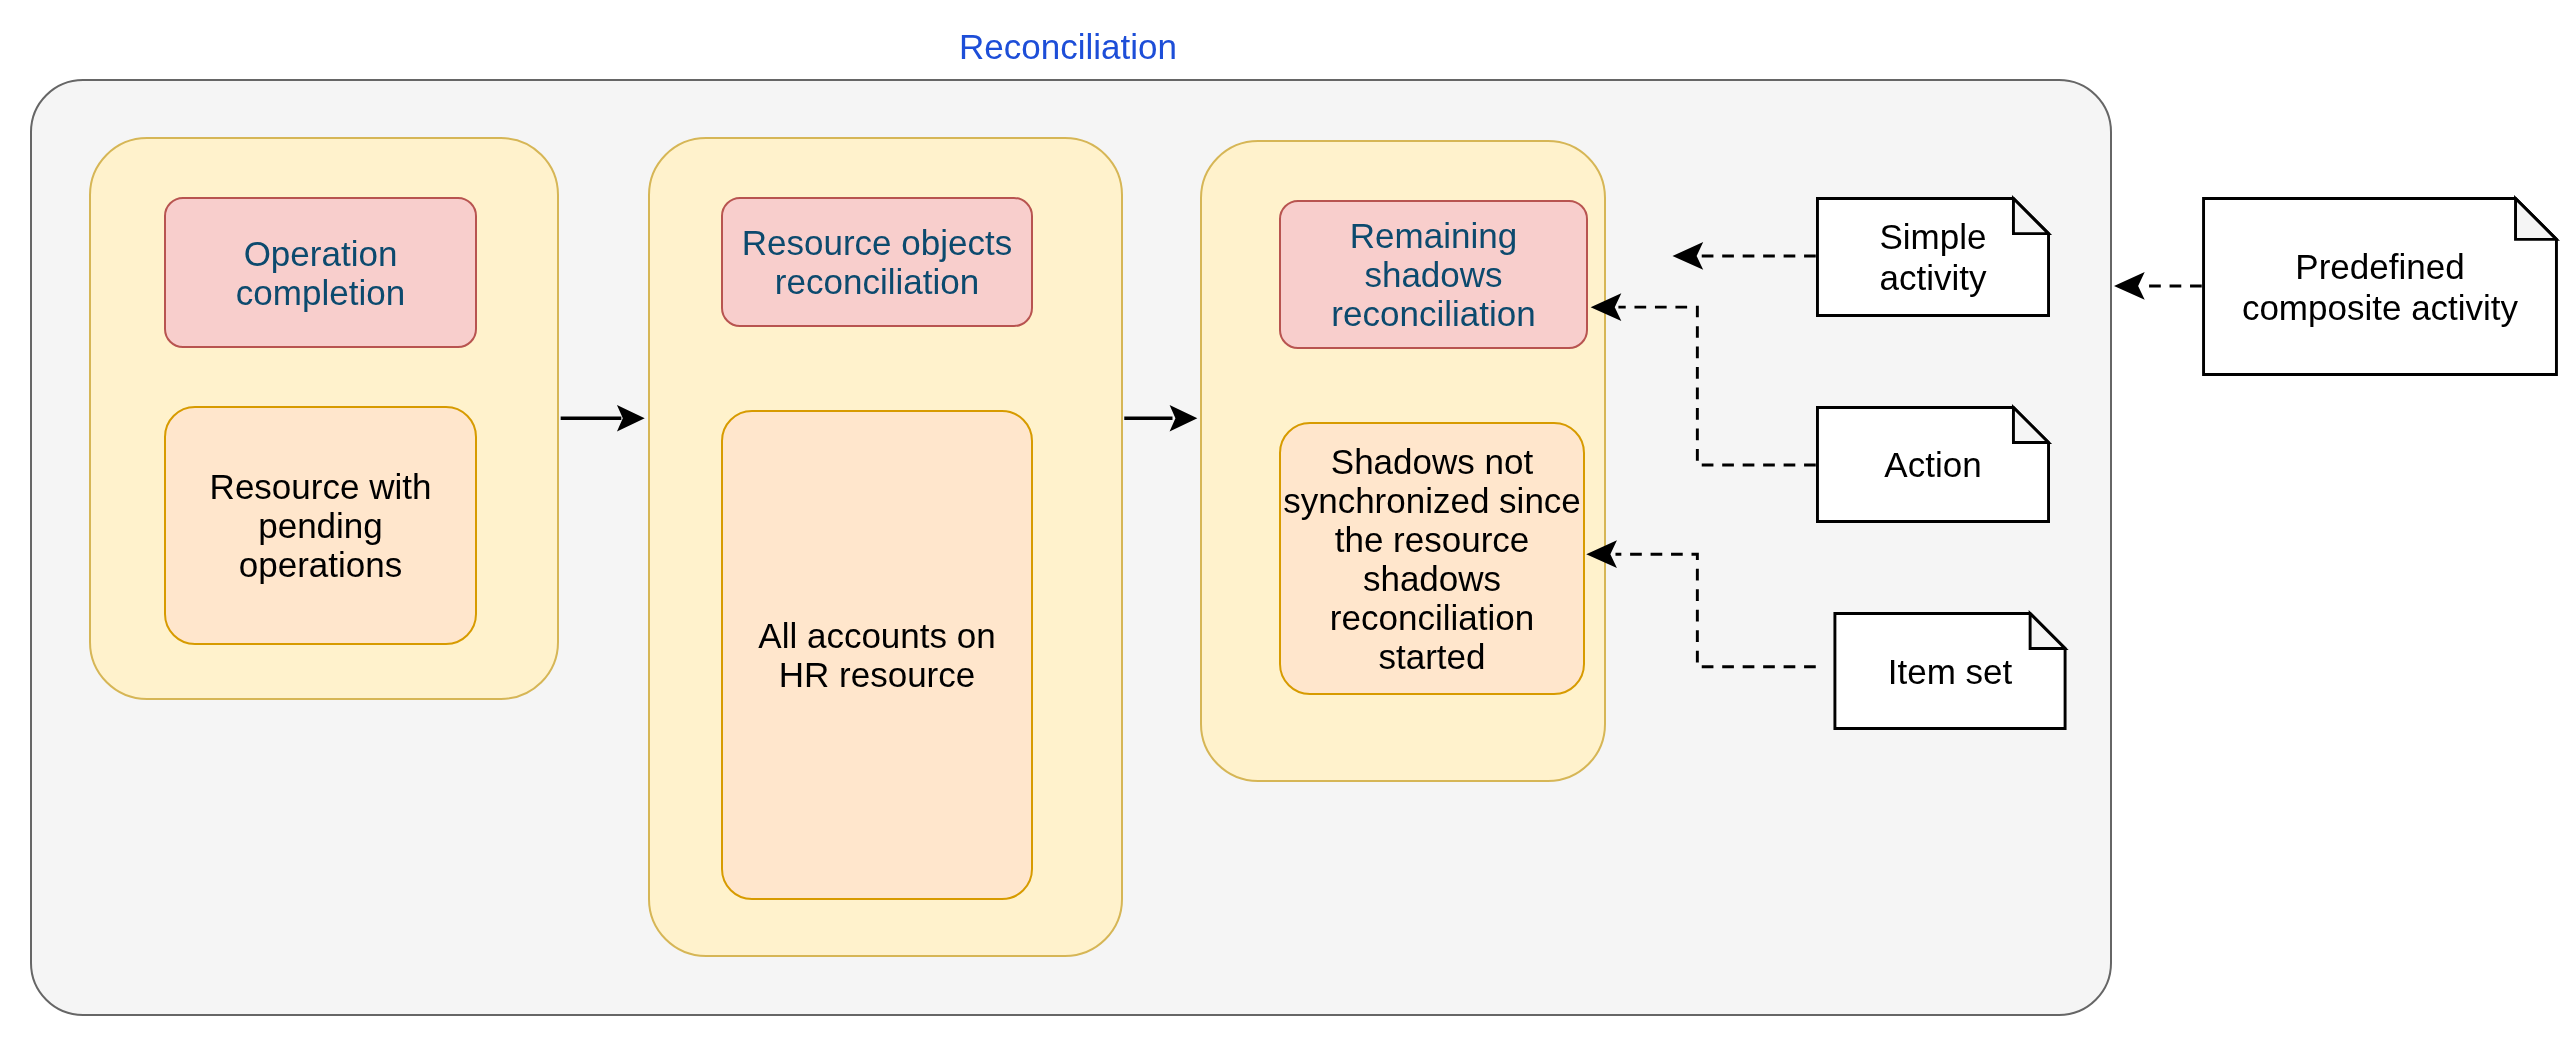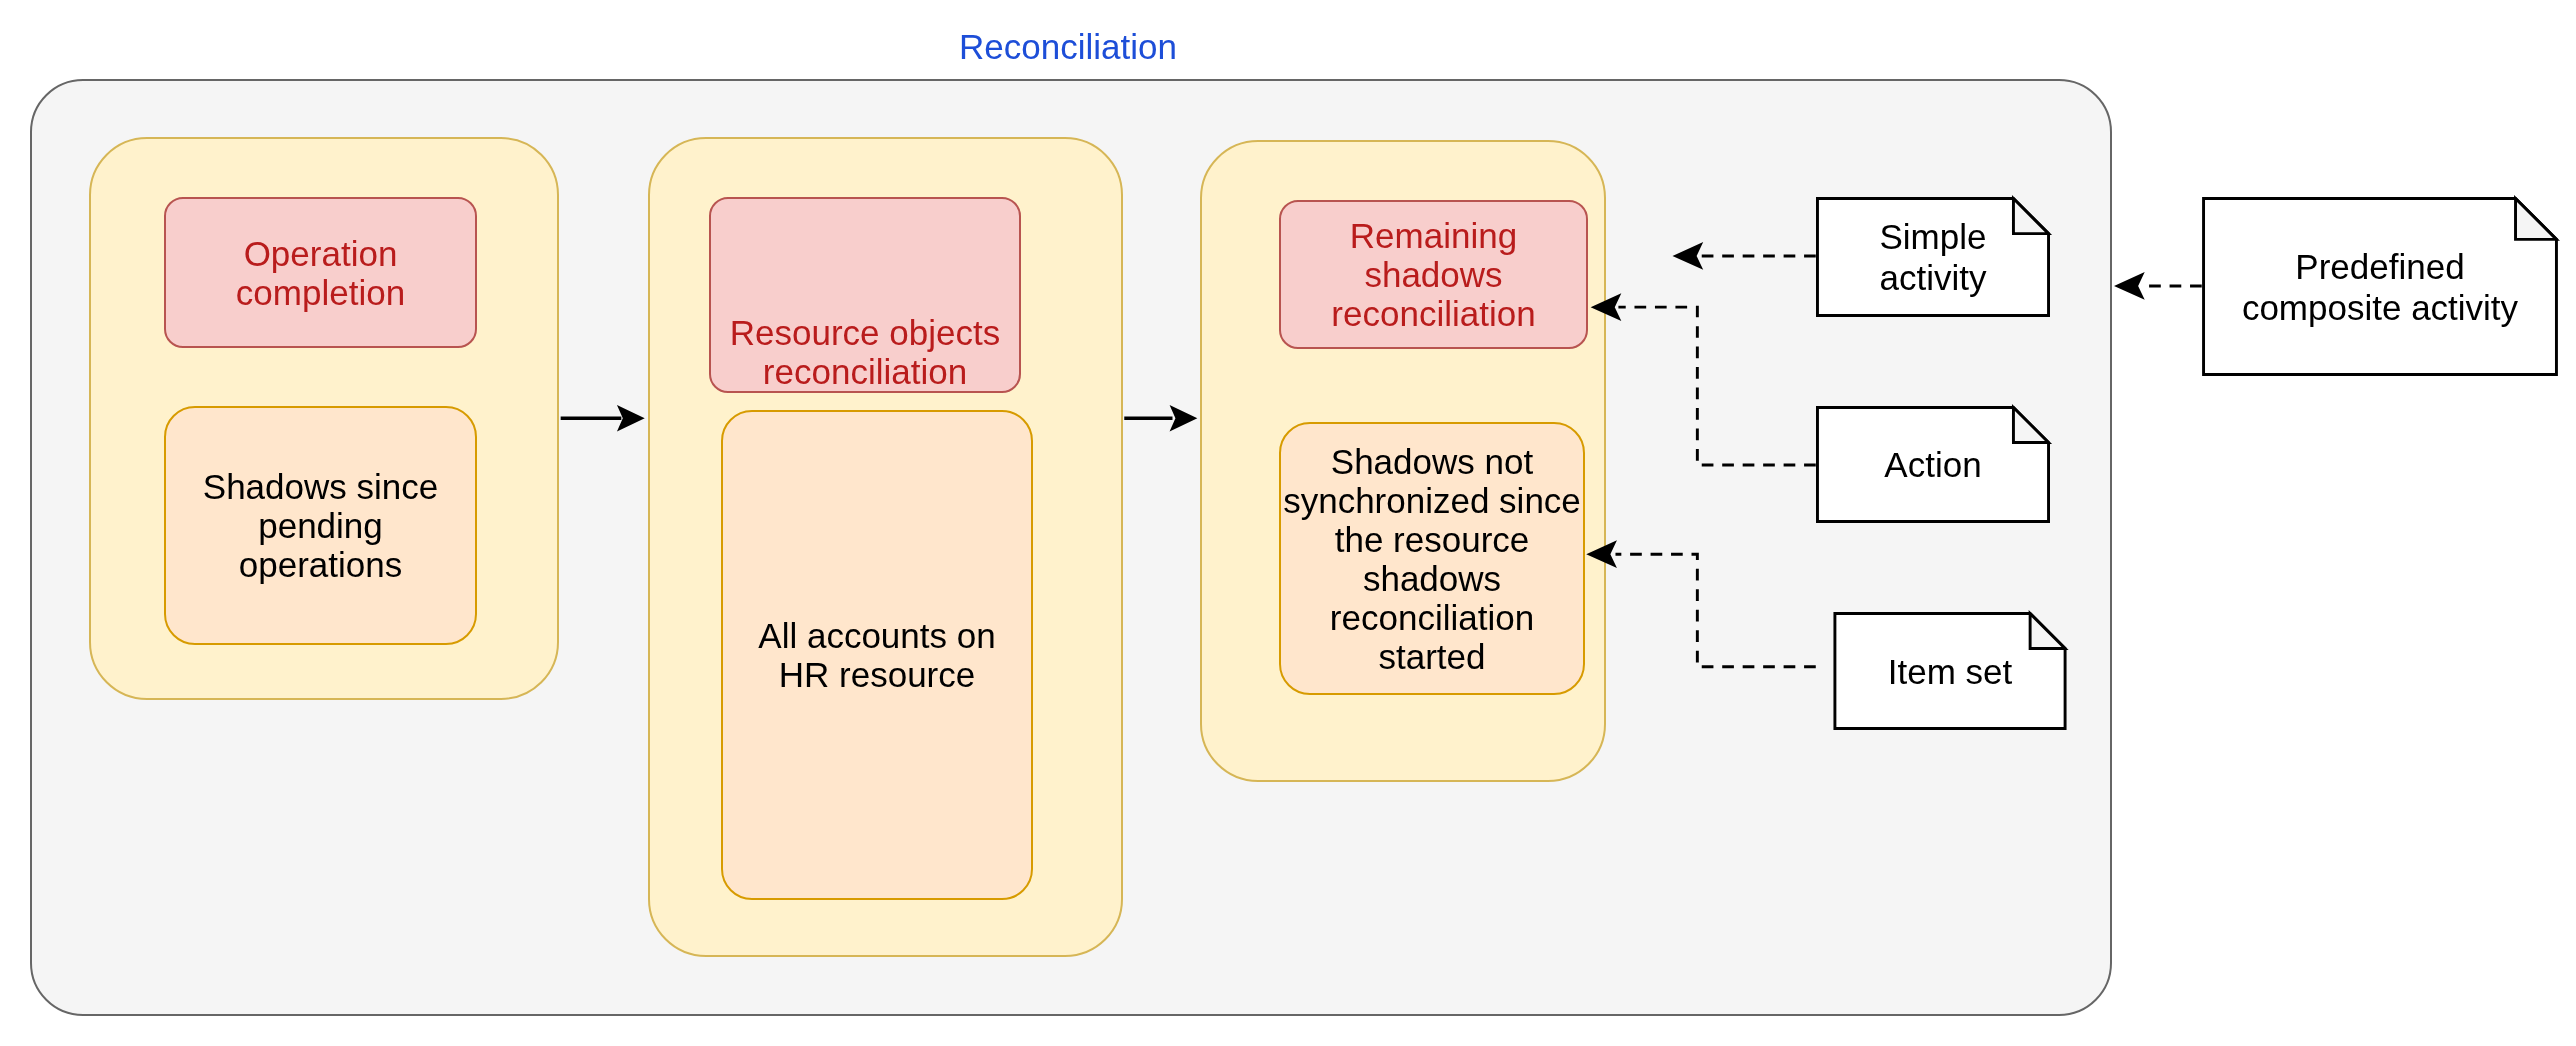--- a/index.html
+++ b/index.html
@@ -48,37 +48,37 @@
 
   
   .activity-box {
     background: #f8cecc;
     border: 2.9px solid #b85450;
     border-radius: 19px;
     display: flex; align-items: center; justify-content: center;
     text-align: center;
     font-size: 35px;
     line-height: 39px;
-    color: #b91c1c;
+    color: #0c4a6e;
   }
   
   .itemset-box {
     background: #ffe6cc;
     border: 2.9px solid #d79b00;
     border-radius: 31px;
     display: flex; align-items: center; justify-content: center;
     text-align: center;
     font-size: 35px;
     line-height: 39px;
     color: #000000;
   }
 
   .p1-activity { left: 73px; top: 58px;  width: 313px; height: 151px; }
   .p1-itemset  { left: 73px; top: 267px; width: 313px; height: 239px; }
-  .p2-activity { left: 59px;  top: 58px;  width: 312px; height: 196px; align-items: flex-end; }
+  .p2-activity { left: 71px;  top: 58px;  width: 312px; height: 130px; }
   .p2-itemset  { left: 71px;  top: 271px; width: 312px; height: 490px; }
   .p3-activity { left: 77px; top: 58px;  width: 309px; height: 149px; }
   .p3-itemset  { left: 77px; top: 280px; width: 306px; height: 273px; }
 
   .wrap-390 { max-width: 285px; }
   .wrap-360 { max-width: 265px; }
   .wrap-345 { max-width: 254px; }
   .wrap-435 { max-width: 320px; }
 
   
@@ -112,21 +112,21 @@
 
   <div class="abs diagram-title">Reconciliation</div>
 
   <div class="abs container-box"></div>
 
   <div class="abs phase-group phase-1">
     <div class="abs activity-box p1-activity">
       <span class="wrap-390">Operation completion</span>
     </div>
     <div class="abs itemset-box p1-itemset">
-      <span class="wrap-390">Shadows since pending operations</span>
+      <span class="wrap-390">Resource with pending operations</span>
     </div>
   </div>
 
   <div class="abs phase-group phase-2">
     <div class="abs activity-box p2-activity">
       <span class="wrap-390">Resource objects reconciliation</span>
     </div>
     <div class="abs itemset-box p2-itemset">
       <span class="wrap-345">All accounts on HR resource</span>
     </div>

